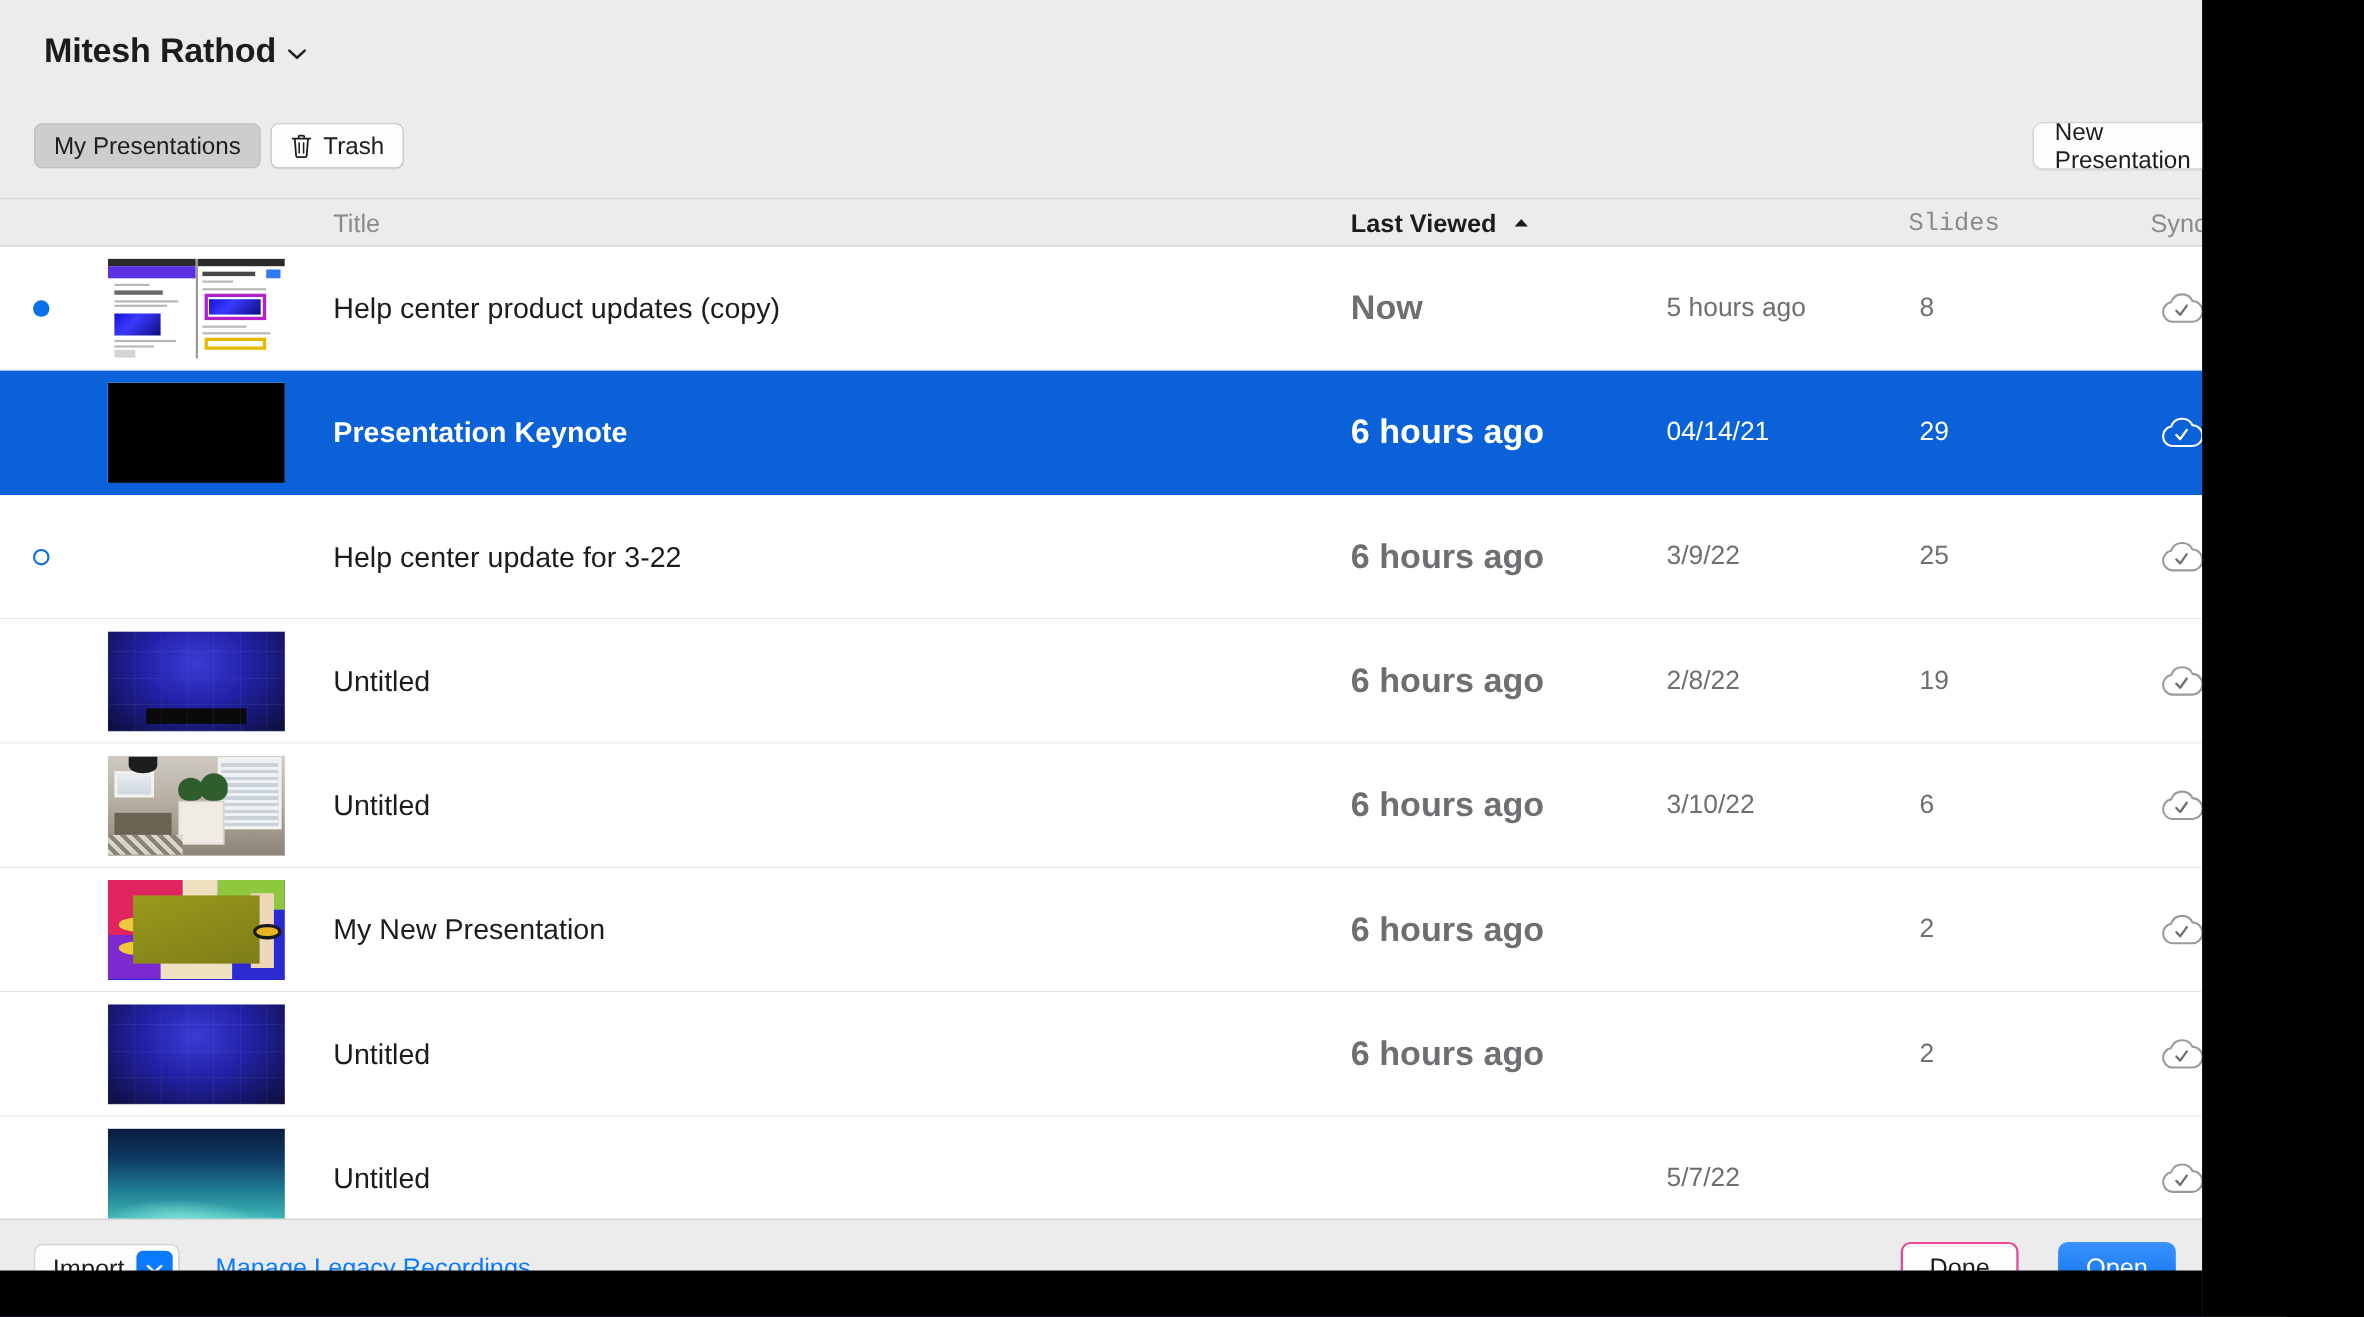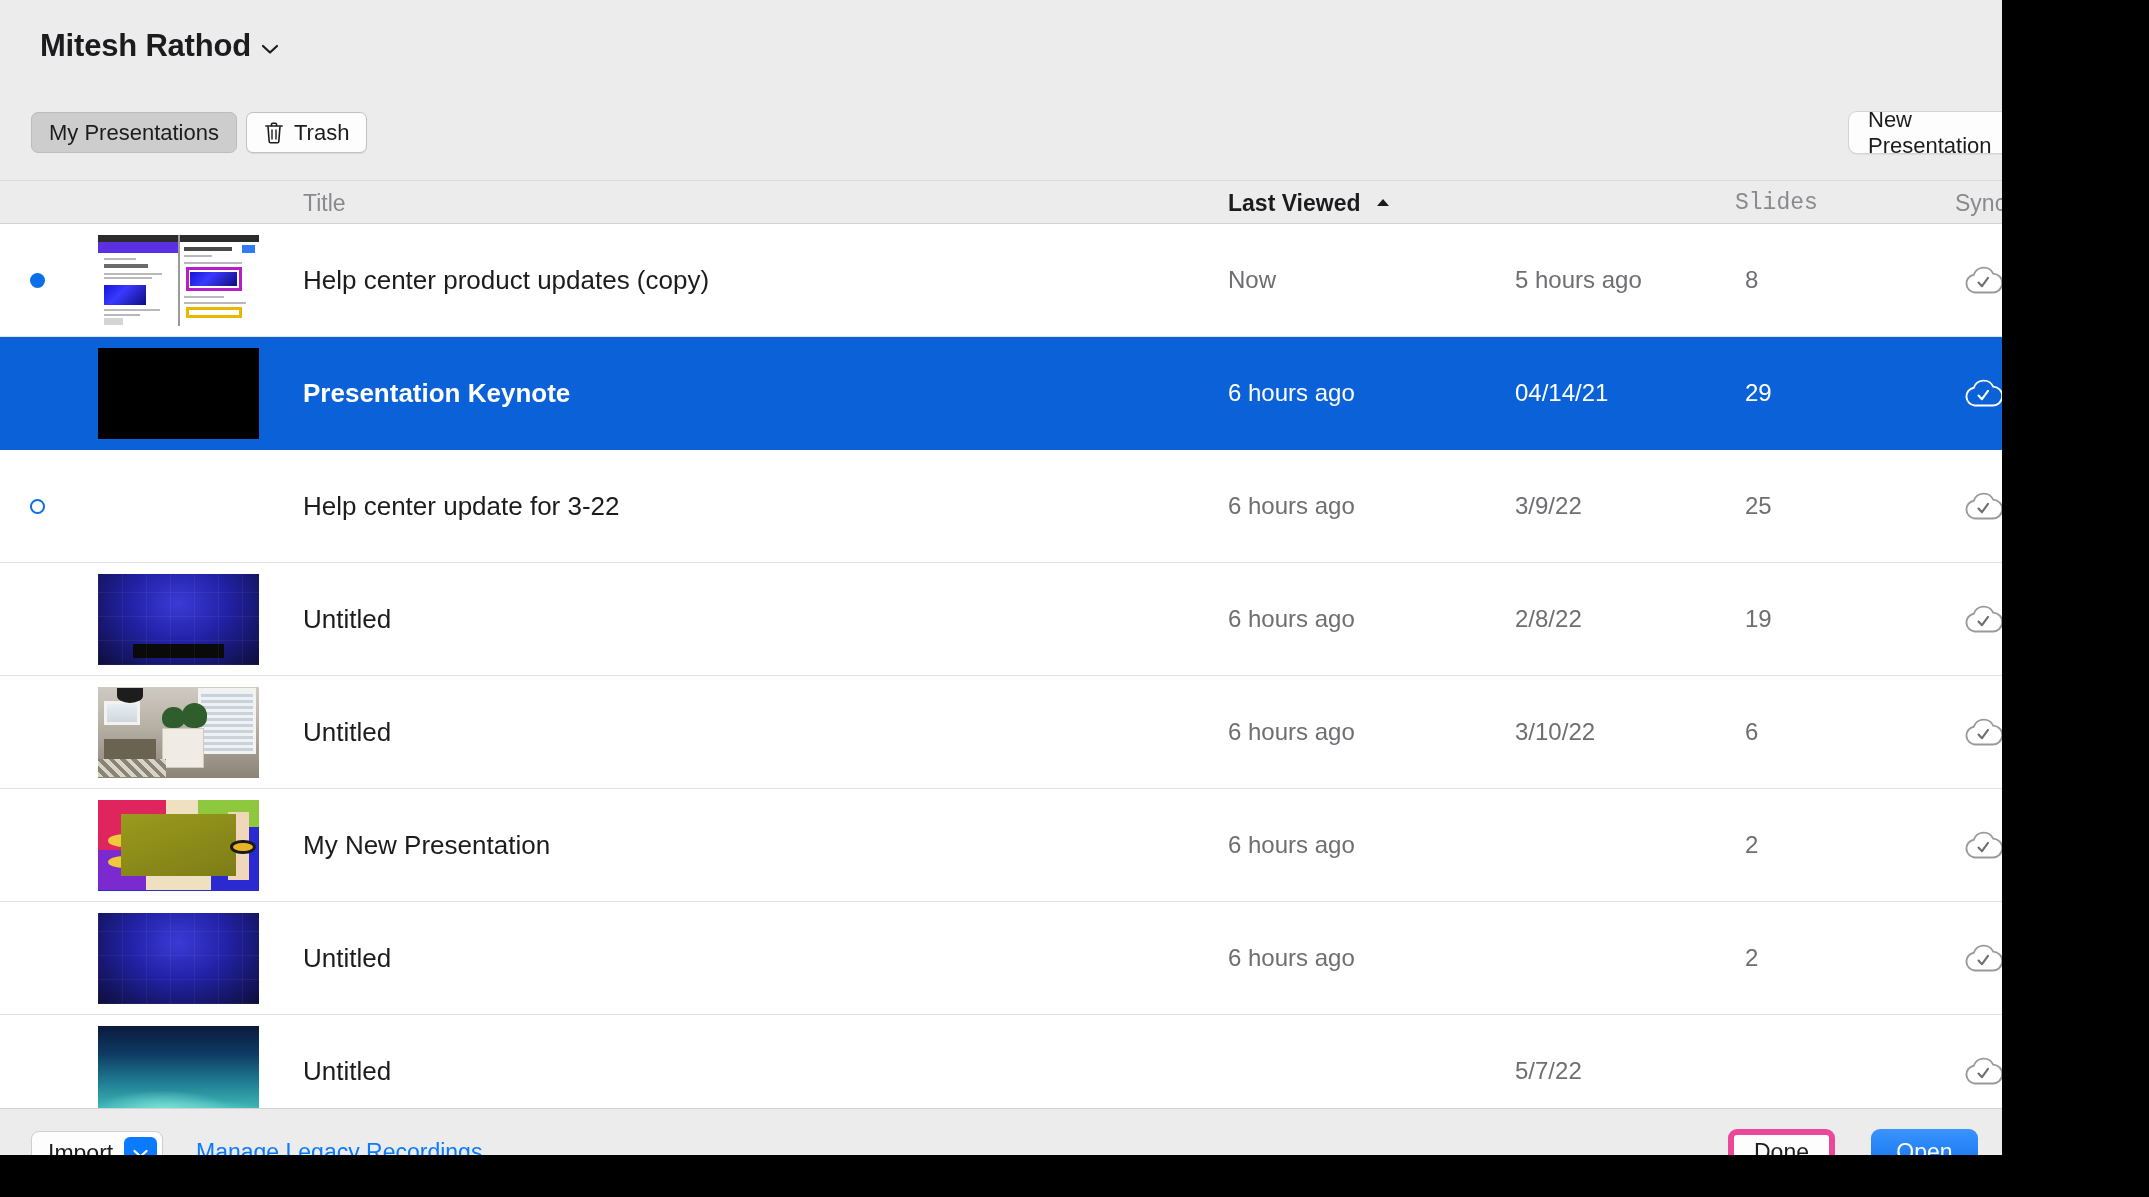--- a/index.html
+++ b/index.html
@@ -197,21 +197,21 @@
 
   .cell-title {
     position: absolute;
     left: 303px;
     font-size: 26px;
     color: #1c1c1e;
     white-space: nowrap;
   }
   .row.selected .cell-title { color: #ffffff; font-weight: bold; }
 
-  .cell-viewed { position: absolute; left: 1228px; font-size: 24px; color: #6e6e73; white-space: nowrap; }
+  .cell-viewed { position: absolute; left: 1228px; font-size: 31px; color: #6e6e73; white-space: nowrap; font-weight: bold; }
   .cell-pub    { position: absolute; left: 1515px; font-size: 24px; color: #6e6e73; white-space: nowrap; }
   .cell-slides { position: absolute; left: 1745px; font-size: 24px; color: #6e6e73; white-space: nowrap; }
   .row.selected .cell-viewed,
   .row.selected .cell-pub,
   .row.selected .cell-slides { color: #ffffff; }
 
   .cell-sync { position: absolute; left: 1962px; display: flex; align-items: center; }
   .cell-more { position: absolute; left: 2075px; display: flex; align-items: center; gap: 7px; }
   .more-dot { width: 9px; height: 9px; border-radius: 50%; background: #0a7aff; }
   .row.selected .more-dot { background: #ffffff; }
@@ -351,21 +351,21 @@
     position: absolute;
     left: 196px; top: 30px;
     font-size: 23px;
     color: #0a7aff;
   }
   .done-btn {
     position: absolute;
     right: 167px; top: 20px;
     width: 107px; height: 47px;
     background: #fdfdfd;
-    border: 6px solid #ec4899;
+    border: 2px solid #ec4899;
     border-radius: 9px;
     display: flex; align-items: center; justify-content: center;
     font-size: 23px; color: #1c1c1e;
     box-shadow: 0 1px 1px rgba(0,0,0,0.07);
   }
   .open-btn {
     position: absolute;
     right: 24px; top: 20px;
     width: 107px; height: 47px;
     background: linear-gradient(180deg,#3b93ff,#0a6fe8);

